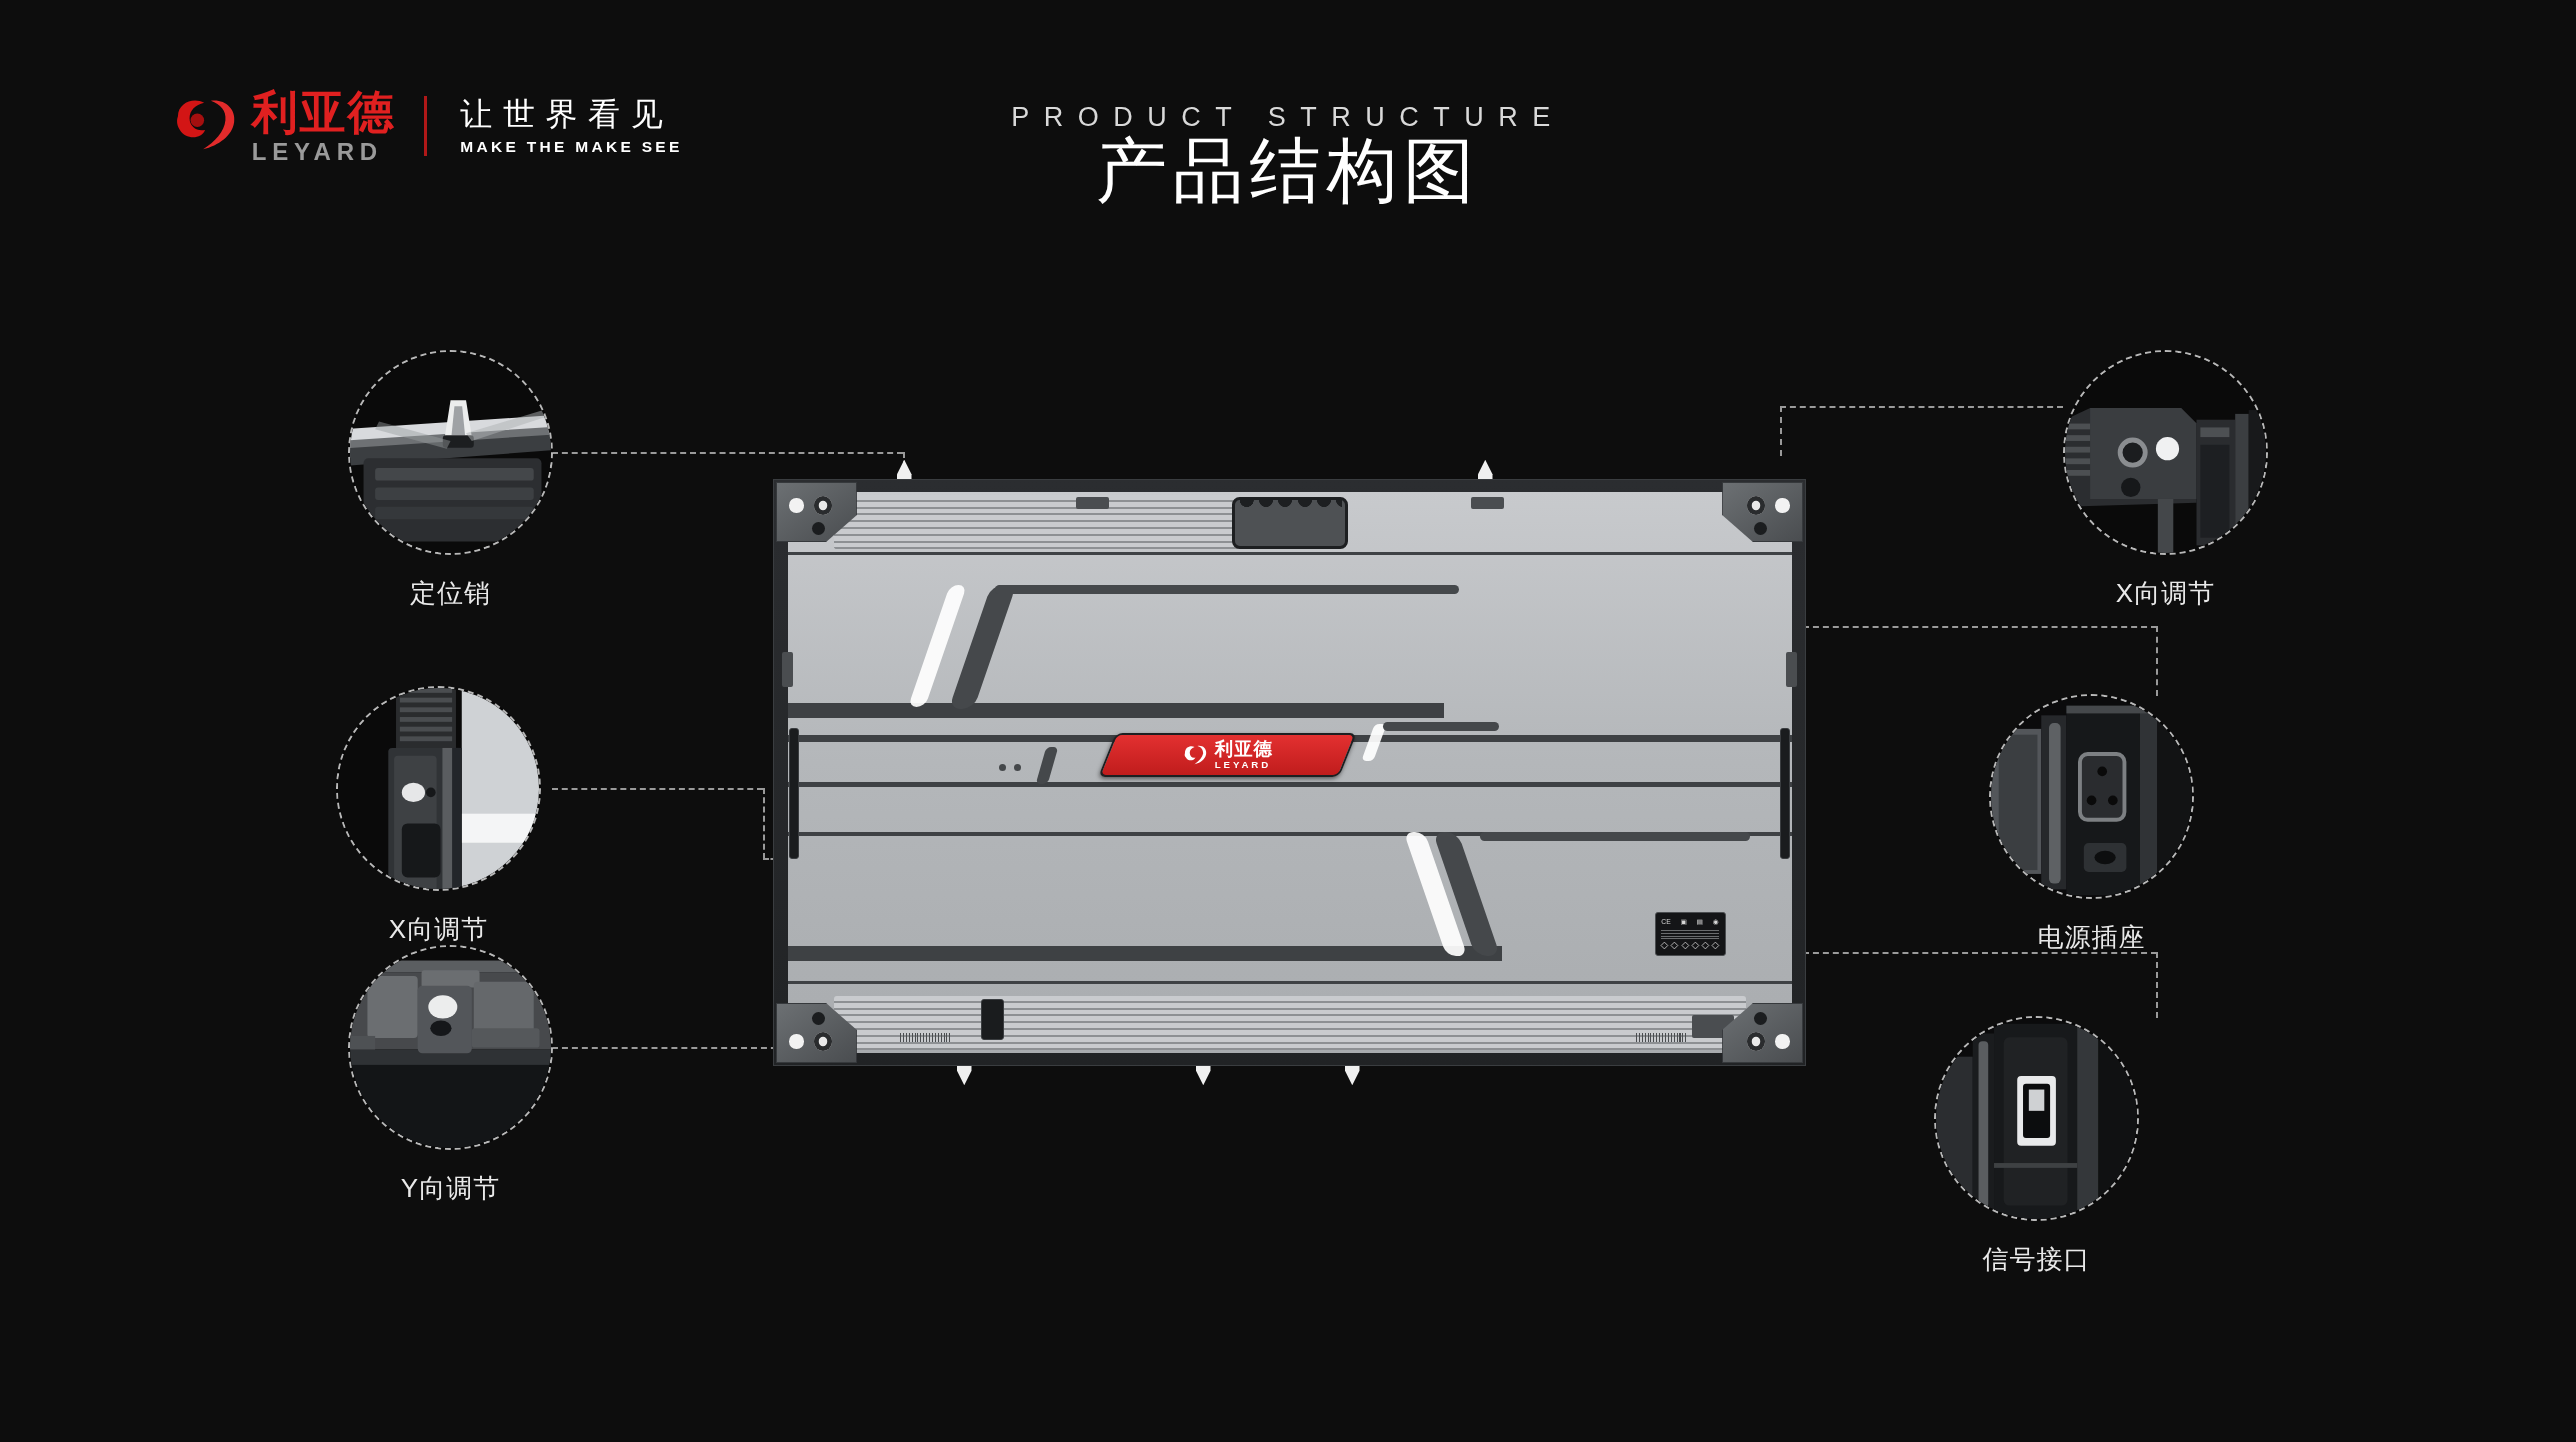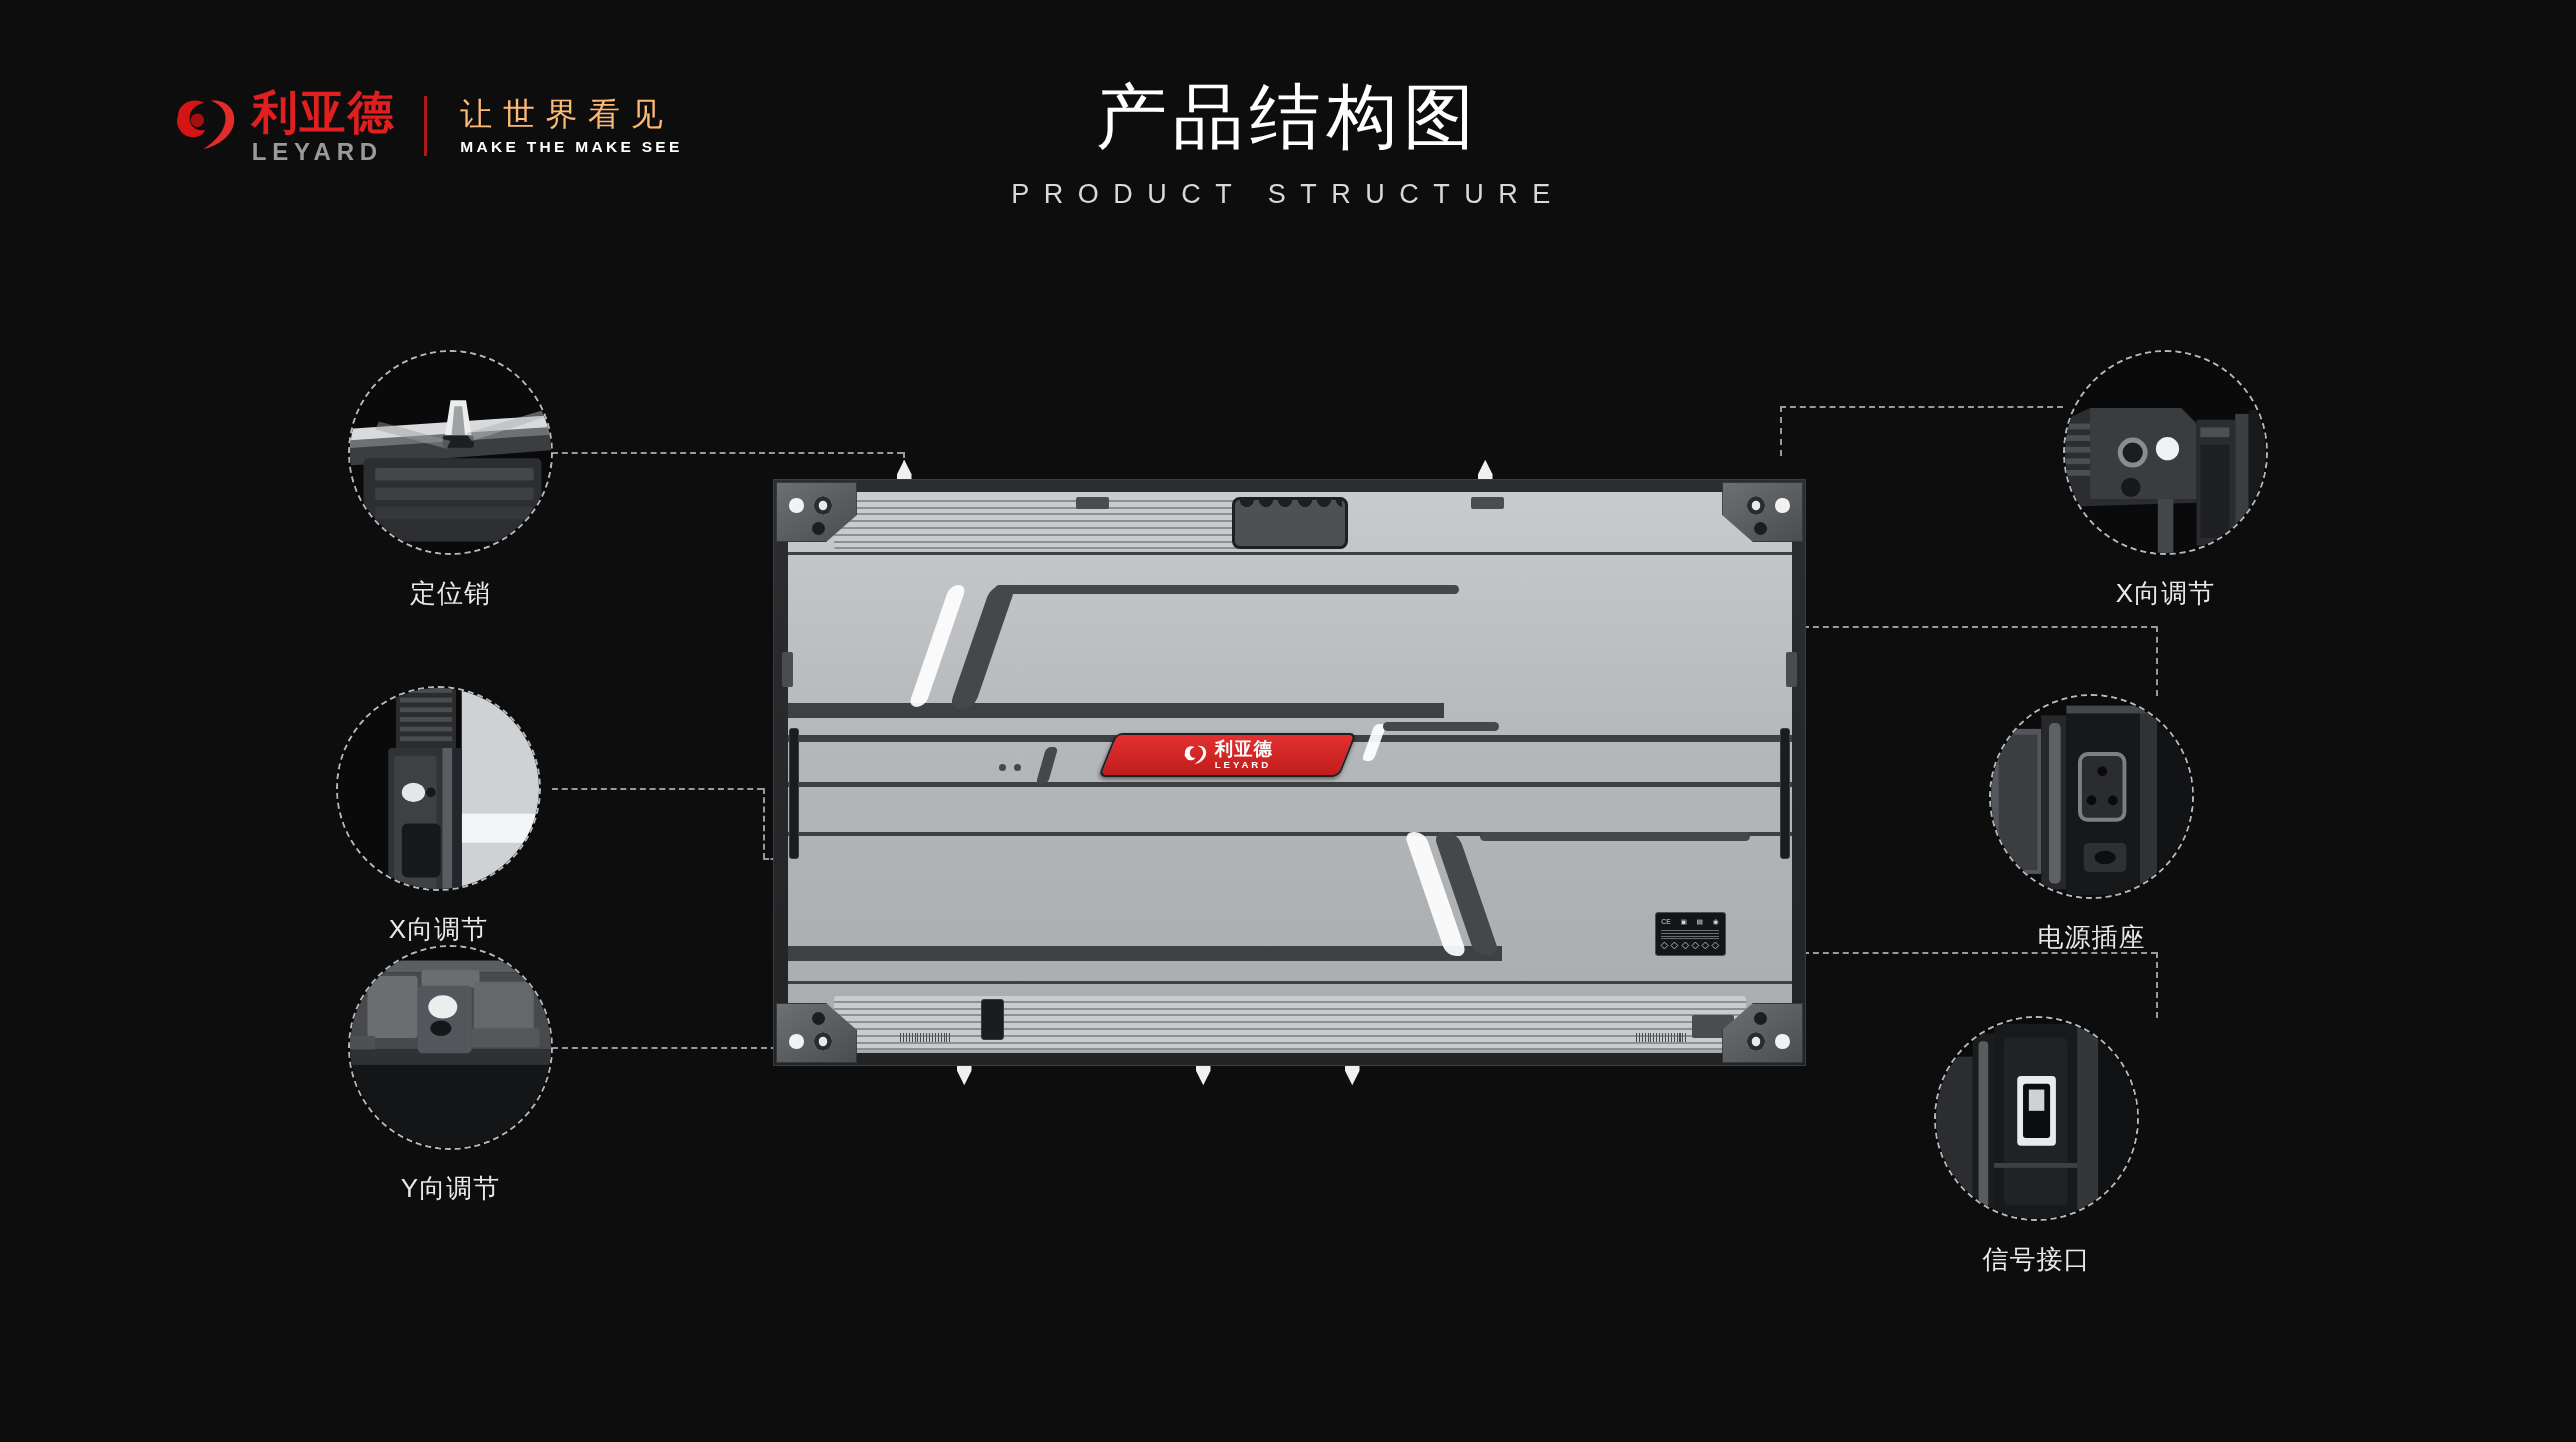--- a/index.html
+++ b/index.html
@@ -10,21 +10,21 @@
     font-family:"Liberation Sans","DejaVu Sans",sans-serif;
     color:#e8e8e8;
   }
 
   
   #brand { position:absolute; left:172px; top:89px; display:flex; align-items:center; gap:0; }
   #brand .mark { width:70px; height:62px; position:relative; flex:0 0 auto; margin-right:9.7px; }
   #brand .zh { font-size:46px; font-weight:bold; color:#e02020; letter-spacing:1.9px; line-height:1; }
   #brand .en { font-size:24px; font-weight:bold; color:#9a9a9a; letter-spacing:5.8px; line-height:1; margin-top:4.8px; }
   #brand .divider { width:2.9px; height:60px; background:#b01818; margin:0 33px 0 29px; }
-  #brand .slogan-zh { font-size:32px; color:#fdba74; letter-spacing:10.6px; line-height:1; font-weight:500; }
+  #brand .slogan-zh { font-size:32px; color:#ffffff; letter-spacing:10.6px; line-height:1; font-weight:500; }
   #brand .slogan-en { font-size:15.5px; color:#ffffff; letter-spacing:3.3px; line-height:1; margin-top:9.7px; font-weight:bold; }
 
   
   #title-block { position:absolute; left:0; right:0; top:79px; text-align:center; }
   #title-zh { font-size:71px; color:#ffffff; letter-spacing:5.8px; line-height:1.08; font-weight:400; }
   #title-en { font-size:27px; color:#d9d9d9; letter-spacing:14.5px; margin-top:23px; font-weight:300; }
 
   
   .callout { position:absolute; }
   .callout .bubble {
@@ -156,22 +156,22 @@
     <div class="en">LEYARD</div>
   </div>
   <div class="divider"></div>
   <div>
     <div class="slogan-zh">让世界看见</div>
     <div class="slogan-en">MAKE THE MAKE SEE</div>
   </div>
 </div>
 
 <div id="title-block">
+  <div id="title-en">PRODUCT STRUCTURE</div>
   <div id="title-zh">产品结构图</div>
-  <div id="title-en">PRODUCT STRUCTURE</div>
 </div>
 
 <div class="ln h" style="left:552px; top:452px; width:351px;"></div>
 <div class="ln v" style="left:903px; top:452px; height:32px;"></div>
 
 <div class="ln h" style="left:552px; top:788px; width:211px;"></div>
 <div class="ln v" style="left:763px; top:788px; height:71px;"></div>
 <div class="ln h" style="left:763px; top:858px; width:21px;"></div>
 
 <div class="ln h" style="left:552px; top:1047px; width:404px;"></div>

